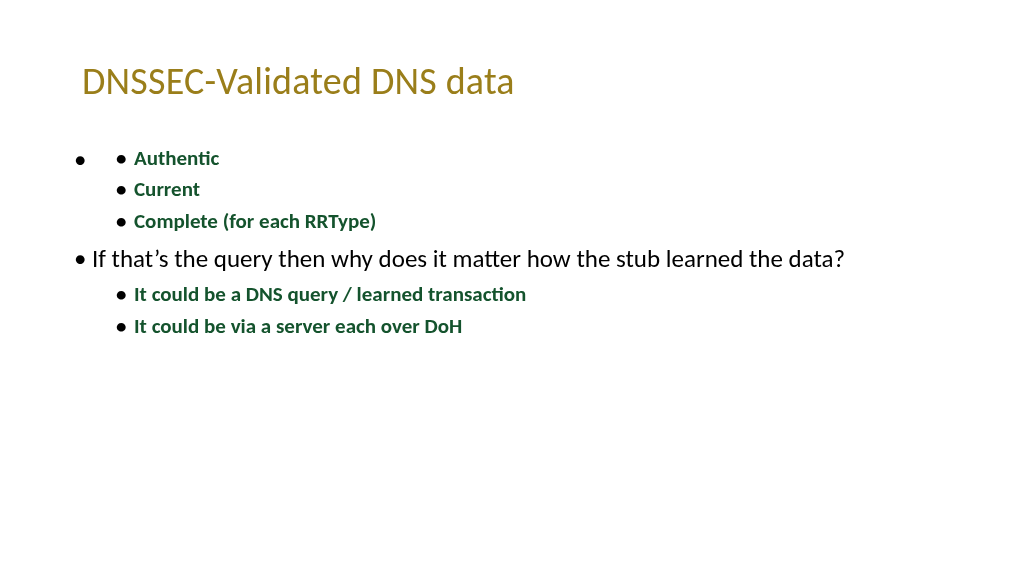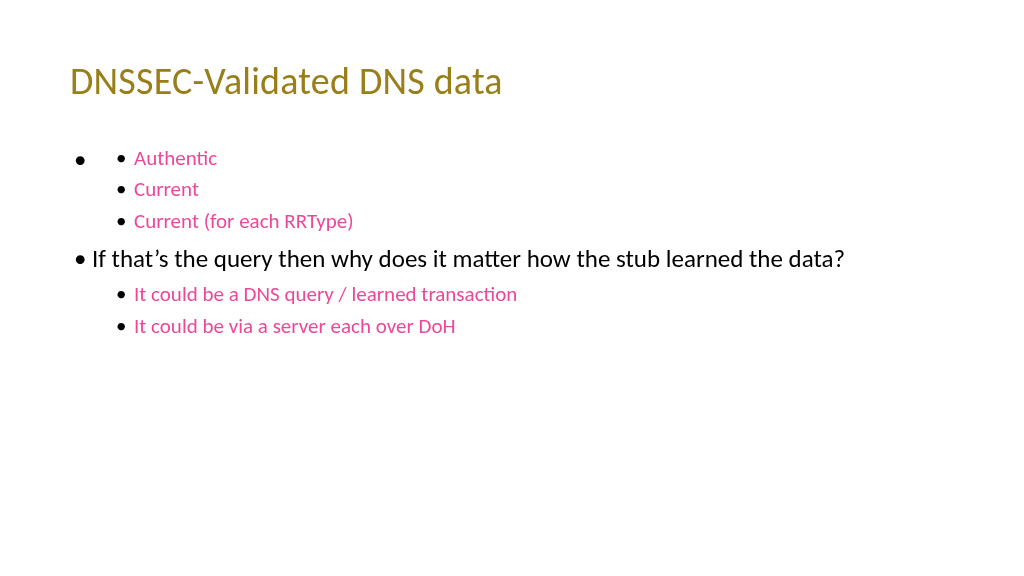--- a/index.html
+++ b/index.html
@@ -14,20 +14,21 @@
       font-family: Calibri, "Segoe UI", Arial, sans-serif;
       padding: 58px 70px 40px 70px;
       overflow: hidden;
     }
     .title {
       color: #9a7e1a;
       font-size: 38px;
       font-weight: 400;
       margin-bottom: 40px;
       letter-spacing: 0.2px;
+      margin-left: 12px;
     }
     .bullets {
       list-style: none;
     }
     .bullets > li {
       position: relative;
       padding-left: 22px;
       font-size: 25px;
       color: #000;
       line-height: 1.25;
@@ -43,44 +44,45 @@
     }
     .sub-bullets {
       list-style: none;
       margin-top: 6px;
       margin-bottom: 6px;
     }
     .sub-bullets > li {
       position: relative;
       padding-left: 42px;
       font-size: 21px;
-      color: #ec4899;
+      color: #14532d;
       line-height: 1.35;
       margin-bottom: 3px;
+      font-weight: bold;
     }
     .sub-bullets > li::before {
       content: "•";
       position: absolute;
       left: 24px;
       top: 0;
       color: #000;
       font-size: 21px;
     }
   </style>
 </head>
 <body>
 
 <h1 class="title">DNSSEC-Validated DNS data</h1>
 
 <ul class="bullets">
   <li>
     <ul class="sub-bullets">
       <li>Authentic</li>
       <li>Current</li>
-      <li>Current (for each RRType)</li>
+      <li>Complete (for each RRType)</li>
     </ul>
   </li>
   <li>
     <span>If that’s the query then why does it matter how the stub learned the data?</span>
     <ul class="sub-bullets">
       <li>It could be a DNS query / learned transaction</li>
       <li>It could be via a server each over DoH</li>
     </ul>
   </li>
 </ul>

